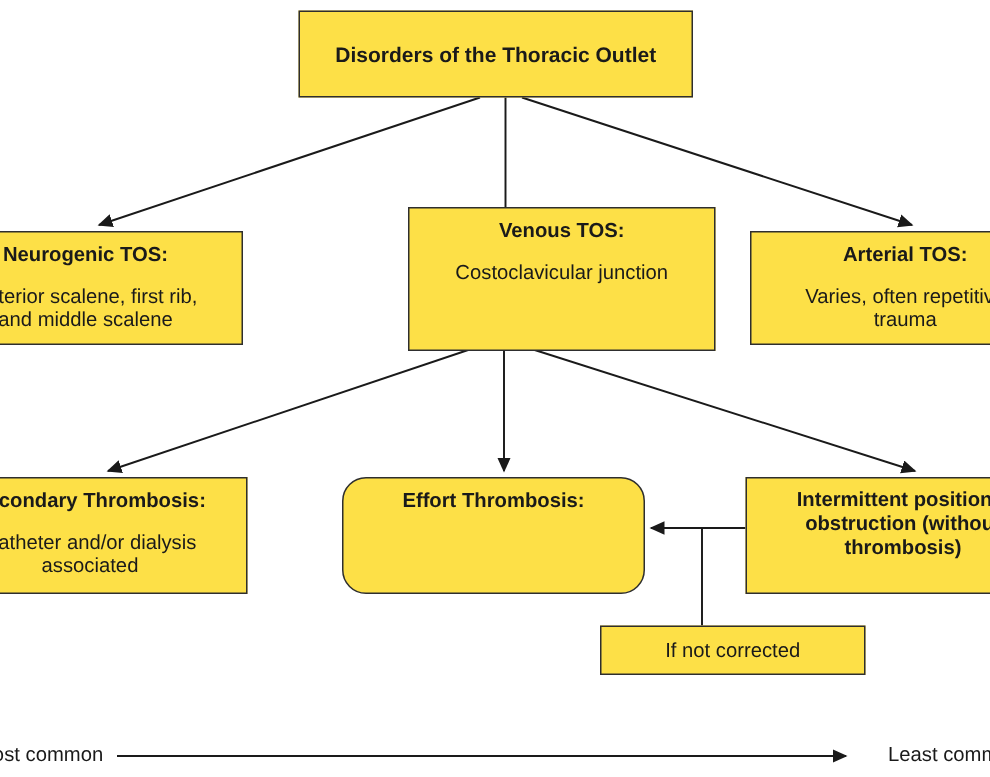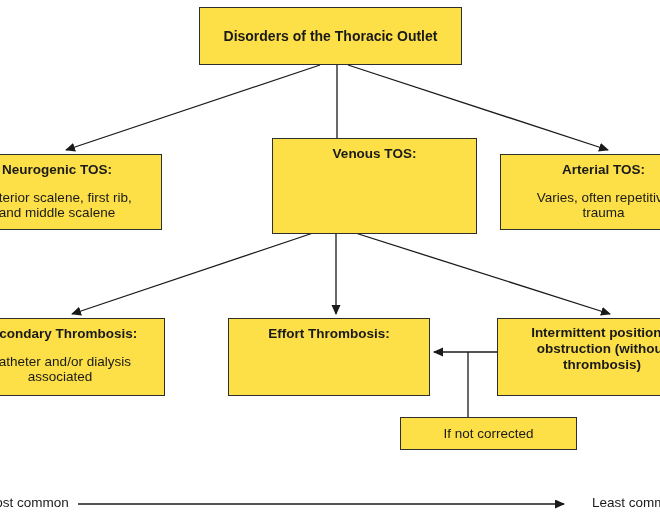--- a/index.html
+++ b/index.html
@@ -45,21 +45,21 @@
     left: 199px; top: 7px; width: 263px; height: 58px;
     display: flex; align-items: center; justify-content: center;
   }
   .root-box .title { padding-top: 0; font-size: 14px; }
 
   .neurogenic-box { left: -48px; top: 154px; width: 210px; height: 76px; }
   .venous-box     { left: 228px; top: 138px; width: 205px; height: 96px; margin-left: 44px; }
   .arterial-box   { left: 500px; top: 154px; width: 207px; height: 76px; }
 
   .secondary-box    { left: -45px; top: 318px; width: 210px; height: 78px; }
-  .effort-box       { left: 228px; top: 318px; width: 202px; height: 78px; }
+  .effort-box       { left: 228px; top: 318px; width: 202px; height: 78px; border-radius: 16px; }
   .intermittent-box { left: 497px; top: 318px; width: 210px; height: 78px; }
   .intermittent-box .title { line-height: 16px; padding-top: 6px; }
 
   .note-box {
     left: 400px; top: 417px; width: 177px; height: 33px;
     display: flex; align-items: center; justify-content: center;
   }
 
   .scale-label {
     position: absolute;
@@ -103,20 +103,23 @@
   <div class="box neurogenic-box">
     <div class="title">Neurogenic TOS:</div>
     <div class="body">
       <div>Anterior scalene, first rib,</div>
       <div>and middle scalene</div>
     </div>
   </div>
 
   <div class="box venous-box">
     <div class="title">Venous TOS:</div>
+    <div class="body">
+      <div>Costoclavicular junction</div>
+    </div>
   </div>
 
   <div class="box arterial-box">
     <div class="title">Arterial TOS:</div>
     <div class="body">
       <div>Varies, often repetitive</div>
       <div>trauma</div>
     </div>
   </div>
 

